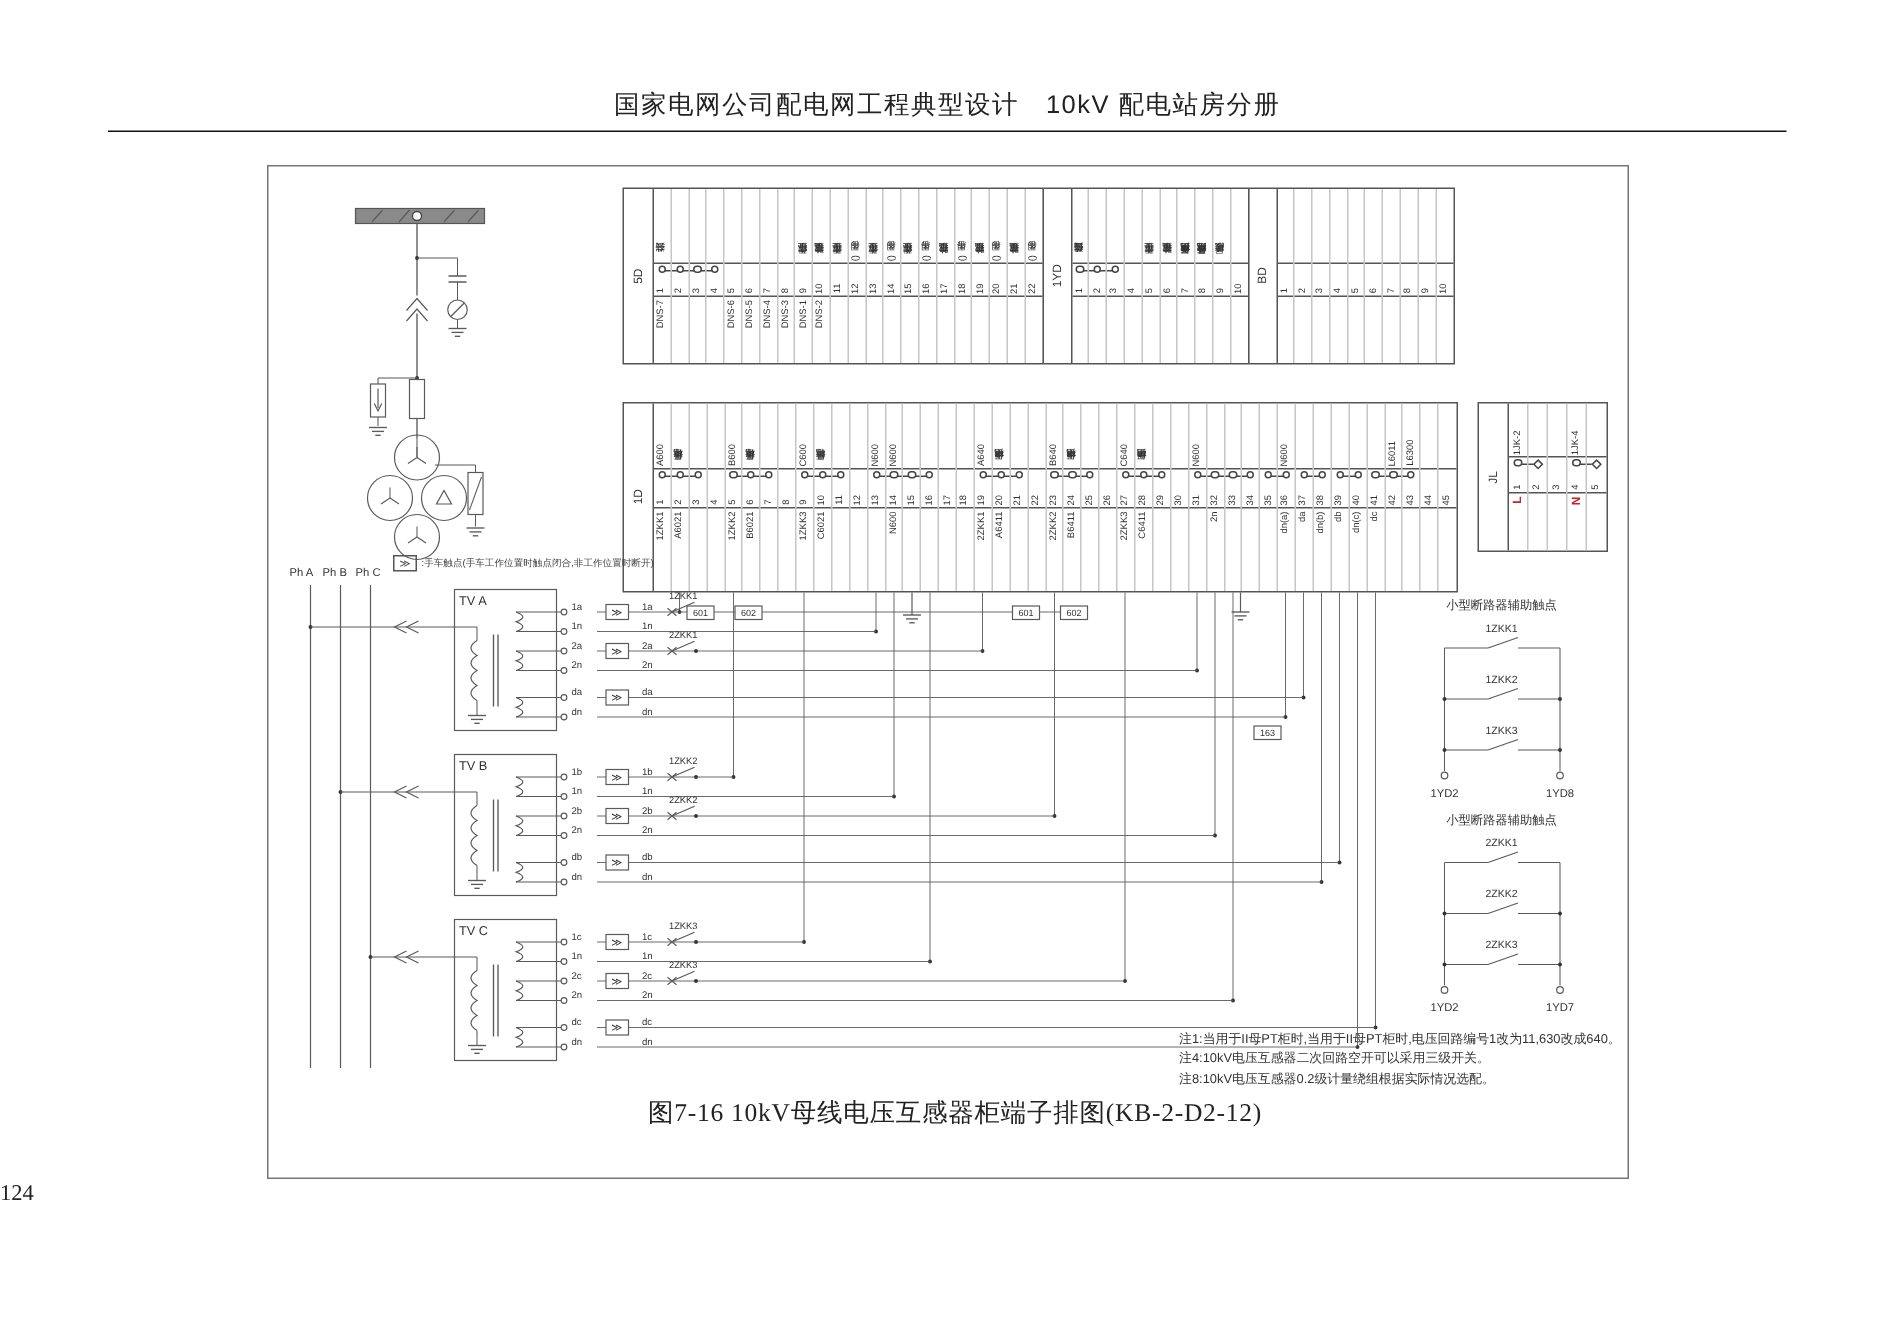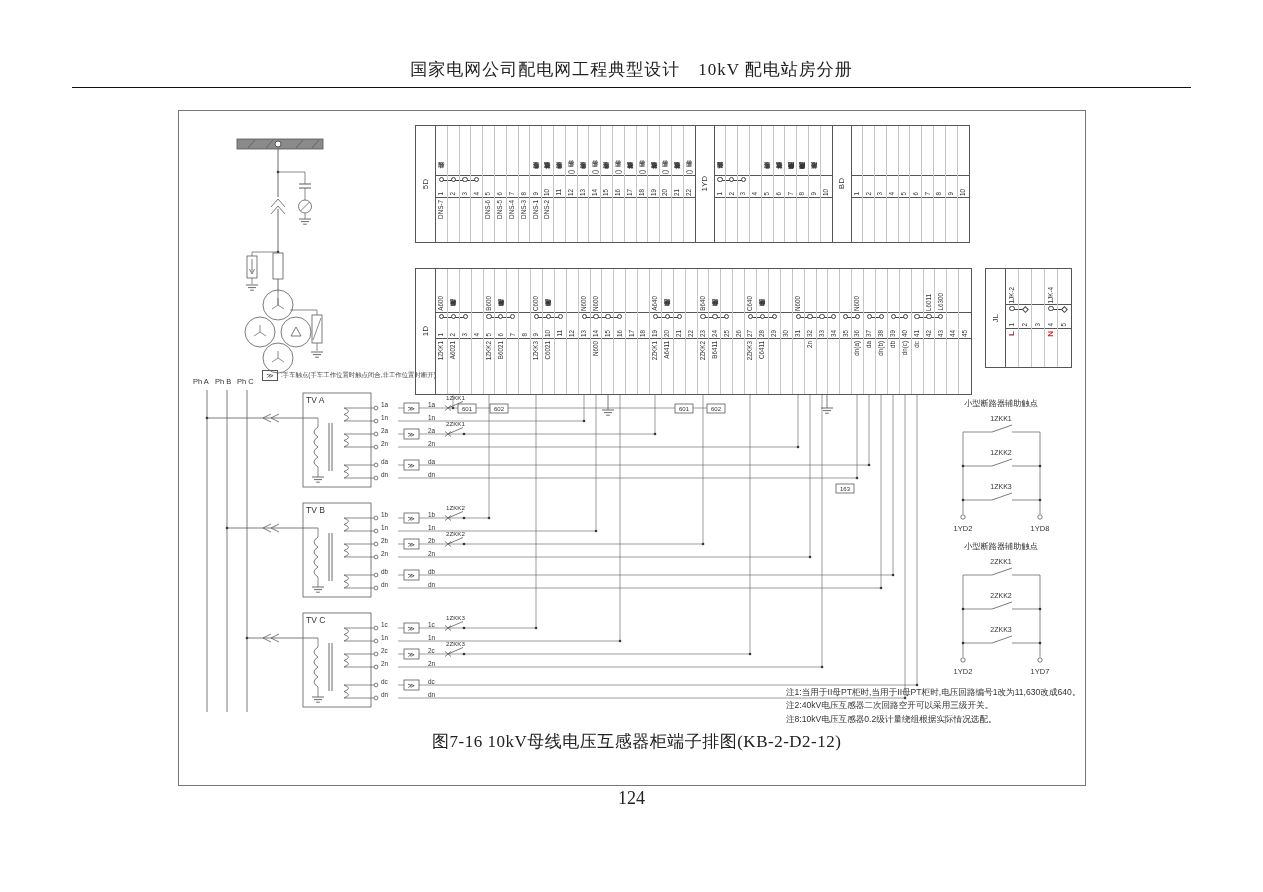--- a/index.html
+++ b/index.html
@@ -1,22 +1,22 @@
 <!DOCTYPE html>
 <html><head>
 <meta charset="utf-8">
 <style>
   html,body{margin:0;padding:0;background:#fff}
   body{width:1263px;height:892px;position:relative;font-family:"Liberation Sans",sans-serif;color:#222;overflow:hidden}
   .abs{position:absolute}
-  .page-header{top:58px;left:0;width:100%;text-align:center;font-family:Liberation Serif, serif;font-size:17px;letter-spacing:1px}
+  .page-header{top:58px;left:0;width:100%;text-align:center;font-family:Liberation Sans, sans-serif;font-size:17px;letter-spacing:1px}
   .header-rule{top:87px;left:72px;width:1119px;height:0;border-top:1.5px solid #111}
   .frame{left:178px;top:110px;width:906px;height:674px;border:1px solid #777;background:#fff}
   .caption{left:432px;top:730px;font-family:Liberation Serif, serif;font-size:17px;letter-spacing:0.5px}
-  .page-num{top:788px;left:0;width:100%;text-align:center;font-family:"Liberation Serif",serif;font-size:18px}
+  .page-num{top:788px;left:0;width:100%;text-align:left;font-family:"Liberation Serif",serif;font-size:15px}
   .notes{left:786px;top:686px;width:304px;font-size:8.6px;line-height:1.55;color:#333}
   .legend-row{left:262px;top:370px;font-size:6.4px;color:#444;display:flex;align-items:center;gap:3px}
   .legend-box{display:inline-flex;align-items:center;justify-content:center;width:14px;height:9px;border:0.8px solid #555;font-size:7px}
   
   .strip{display:flex;background:#fff;border:1px solid #555;box-sizing:border-box}
   .hdr{width:20px;min-width:20px;border-right:1px solid #555;border-left:1px solid #555;margin-left:-1px;display:flex;align-items:center;justify-content:center;box-sizing:border-box}
   .hdr:first-child{margin-left:0;border-left:none}
   .hdr .v{font-size:8px}
   .col{width:var(--cw);min-width:var(--cw);border-right:1px solid #c6c6c6;display:flex;flex-direction:column;box-sizing:border-box}
   .col:last-child{border-right:none}
@@ -936,21 +936,21 @@
     </div>
   </div>
 
 <div class="abs legend-row">
   <span class="legend-box">≫</span>
   <span>:手车触点(手车工作位置时触点闭合,非工作位置时断开)</span>
 </div>
 
 <div class="abs notes" id="notes">
     <div>注1:当用于II母PT柜时,当用于II母PT柜时,电压回路编号1改为11,630改成640。</div>
-    <div>注2:40kV电压互感器二次回路空开可以采用三级开关。</div>
+    <div>注4:10kV电压互感器二次回路空开可以采用三级开关。</div>
     <div>注8:10kV电压互感器0.2级计量绕组根据实际情况选配。</div>
   </div>
 
 <div class="abs caption">图7-16 10kV母线电压互感器柜端子排图(KB-2-D2-12)</div>
 <div class="abs page-num">124</div>
 
 <svg viewBox="0 0 1263 892" width="1263" height="892" style="position:absolute;left:0;top:0;pointer-events:none">
     <rect x="237" y="139" width="86" height="10" fill="#8a8a8a" stroke="#555" stroke-width="0.8"></rect>
     <line x1="248" y1="148" x2="255" y2="140" stroke="#5a5a5a" stroke-width="0.8"></line>
     <line x1="266" y1="148" x2="273" y2="140" stroke="#5a5a5a" stroke-width="0.8"></line>

